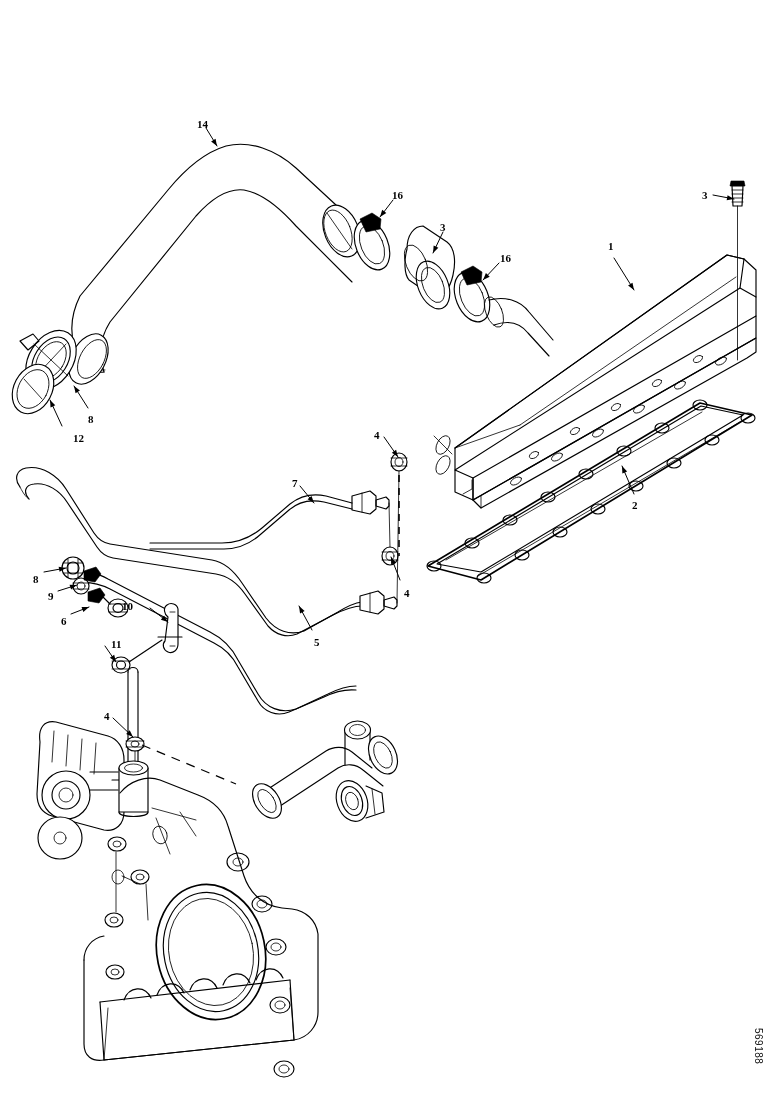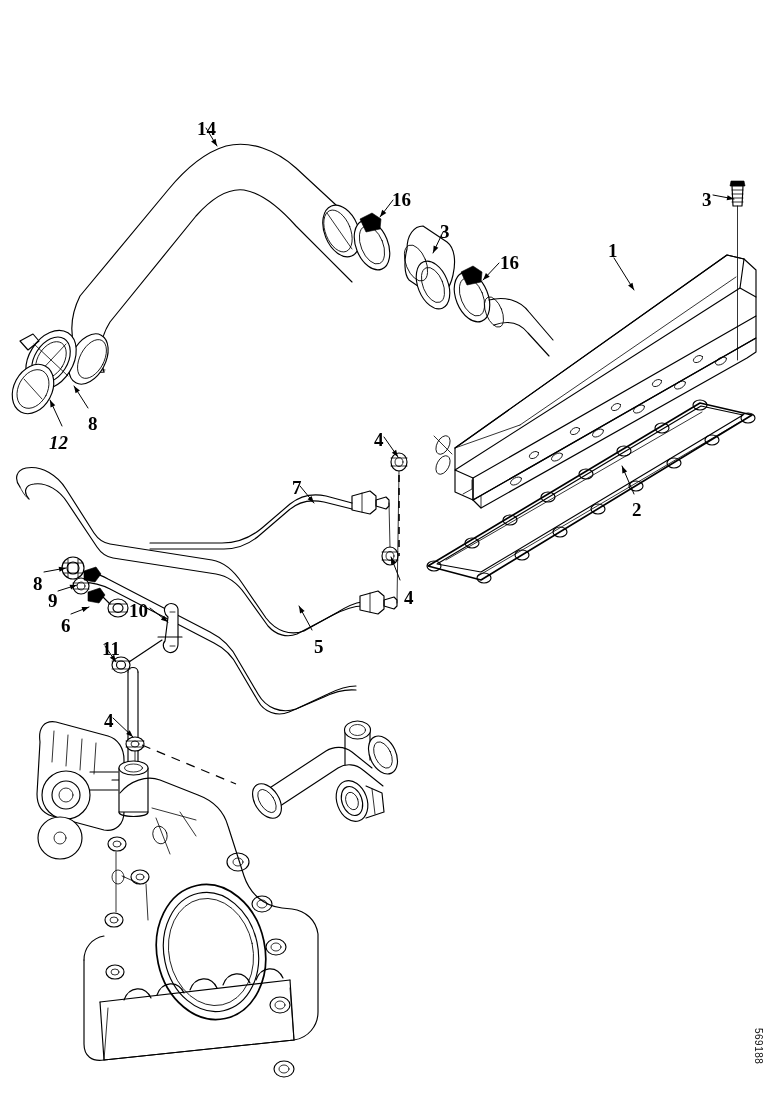--- a/index.html
+++ b/index.html
@@ -3,21 +3,21 @@
 <meta charset="utf-8">
 <title>Parts Diagram</title>
 <style>
   html,body{margin:0;padding:0;background:#ffffff;}
   body{width:778px;height:1100px;overflow:hidden;font-family:"Liberation Serif",serif;}
   #sheet{position:relative;width:778px;height:1100px;background:#fff;}
   svg.layer{position:absolute;left:0;top:0;width:778px;height:1100px;}
   .callout{
     position:absolute;
     font-family:"Liberation Serif",serif;
-    font-size:19px;
+    font-size:11px;
     font-weight:700;
     color:#000;
     line-height:1;
     white-space:nowrap;
     user-select:none;
   }
   .drawing-no{
     position:absolute;
     font-family:"Liberation Sans",sans-serif;
     font-size:10px;
@@ -449,23 +449,23 @@
       <div class="callout" style="left: 632px; top: 500px;">2</div>
       <div class="callout" style="left: 702px; top: 190px;">3</div>
       <div class="callout" style="left: 374px; top: 430px;">4</div>
       <div class="callout" style="left: 404px; top: 588px;">4</div>
       <div class="callout" style="left: 104px; top: 711px;">4</div>
       <div class="callout" style="left: 314px; top: 637px;">5</div>
       <div class="callout" style="left: 61px; top: 616px;">6</div>
       <div class="callout" style="left: 292px; top: 478px;">7</div>
       <div class="callout" style="left: 33px; top: 574px;">8</div>
       <div class="callout" style="left: 48px; top: 591px;">9</div>
-      <div class="callout" style="left: 129px; top: 601px;">10</div>
-      <div class="callout" style="left: 102px; top: 639px;">11</div>
-      <div class="callout" style="left: 49px; top: 433px; font-style: italic;">12</div>
+      <div class="callout" style="left: 122px; top: 601px;">10</div>
+      <div class="callout" style="left: 111px; top: 639px;">11</div>
+      <div class="callout" style="left: 73px; top: 433px;">12</div>
       <div class="callout" style="left: 88px; top: 414px;">8</div>
       <div class="callout" style="left: 197px; top: 119px;">14</div>
       <div class="callout" style="left: 440px; top: 222px;">3</div>
       <div class="callout" style="left: 392px; top: 190px;">16</div>
       <div class="callout" style="left: 500px; top: 253px;">16</div>
     </div>
 
   <div class="drawing-no" style="left:764px; top:1028px;">569188</div>
 
 </div>

